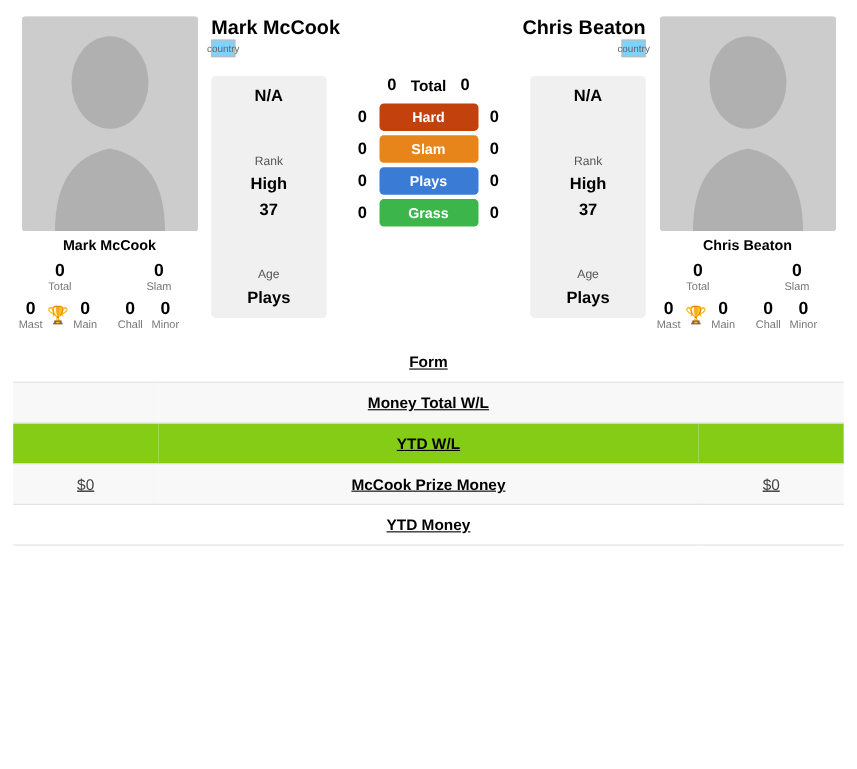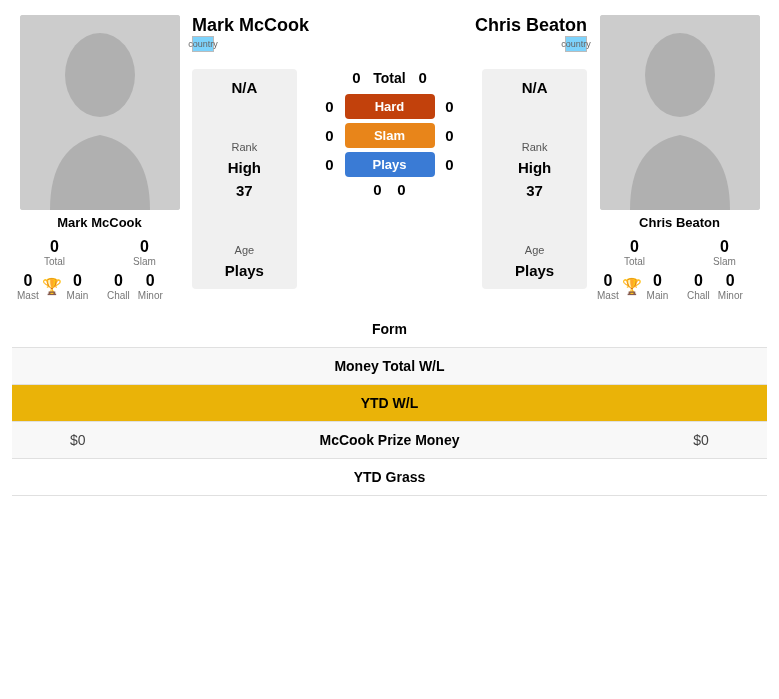--- a/index.html
+++ b/index.html
@@ -28,20 +28,21 @@
     .btn-grass { background: #3cb54a; }
 
     
     .info-table {
       width: 100%;
       border-collapse: collapse;
     }
 
     .info-table tr {
       border-bottom: 1px solid #e5e5e5;
+      text-decoration: underline;
     }
 
     .info-table td {
       padding: 12px 15px;
       font-size: 14px;
     }
 
     .player-name-below {
       font-size: 13px;
       font-weight: bold;
@@ -330,20 +331,21 @@
           </div>
 
           <div class="surf-row">
             <span class="surf-side-score">0</span>
             <button class="surf-btn btn-indoor">Plays</button>
             <span class="surf-side-score">0</span>
           </div>
 
           <div class="surf-row">
             <span class="surf-side-score">0</span>
+            <button class="surf-btn btn-grass">Grass</button>
             <span class="surf-side-score">0</span>
           </div>
         </div>
 
         <div class="surf-card">
           <div class="card-stat">
             <span class="surf-card-val">N/A</span>
             <span class="surf-card-lbl">Rank</span>
           </div>
           <div class="card-stat">
@@ -412,32 +414,32 @@
           <tr style="border-bottom: 1px solid rgb(224, 224, 224); background: rgb(255, 255, 255);">
             <td style="text-align: center; padding: 10px 15px; color: rgb(68, 68, 68); font-size: 14px;"></td>
             <td style="text-align: center; padding: 10px 15px; font-weight: bold; font-size: 14px;">Form</td>
             <td style="text-align: center; padding: 10px 15px; color: rgb(68, 68, 68); font-size: 14px;"></td>
           </tr>
           <tr style="border-bottom: 1px solid rgb(224, 224, 224); background: rgb(248, 248, 248);">
             <td style="text-align: center; padding: 10px 15px; color: rgb(68, 68, 68); font-size: 14px;"></td>
             <td style="text-align: center; padding: 10px 15px; font-weight: bold; font-size: 14px;">Money Total W/L</td>
             <td style="text-align: center; padding: 10px 15px; color: rgb(68, 68, 68); font-size: 14px;"></td>
           </tr>
-          <tr style="border-bottom: 1px solid rgb(224, 224, 224); background: #eab308;">
+          <tr style="border-bottom: 1px solid rgb(224, 224, 224); background: #84cc16;">
             <td style="text-align: center; padding: 10px 15px; color: rgb(68, 68, 68); font-size: 14px;"></td>
             <td style="text-align: center; padding: 10px 15px; font-weight: bold; font-size: 14px;">YTD W/L</td>
             <td style="text-align: center; padding: 10px 15px; color: rgb(68, 68, 68); font-size: 14px;"></td>
           </tr>
           <tr style="border-bottom: 1px solid rgb(224, 224, 224); background: rgb(248, 248, 248);">
             <td style="text-align: center; padding: 10px 15px; color: rgb(68, 68, 68); font-size: 14px;">$0</td>
             <td style="text-align: center; padding: 10px 15px; font-weight: bold; font-size: 14px;">McCook Prize Money</td>
             <td style="text-align: center; padding: 10px 15px; color: rgb(68, 68, 68); font-size: 14px;">$0</td>
           </tr>
           <tr style="border-bottom: 1px solid rgb(224, 224, 224); background: rgb(255, 255, 255);">
             <td style="text-align: center; padding: 10px 15px; color: rgb(68, 68, 68); font-size: 14px;"></td>
-            <td style="text-align: center; padding: 10px 15px; font-weight: bold; font-size: 14px;">YTD Grass</td>
+            <td style="text-align: center; padding: 10px 15px; font-weight: bold; font-size: 14px;">YTD Money</td>
             <td style="text-align: center; padding: 10px 15px; color: rgb(68, 68, 68); font-size: 14px;"></td>
           </tr>
         </tbody>
     </table>
   </div>
 
 </div>
 
 </body></html>

